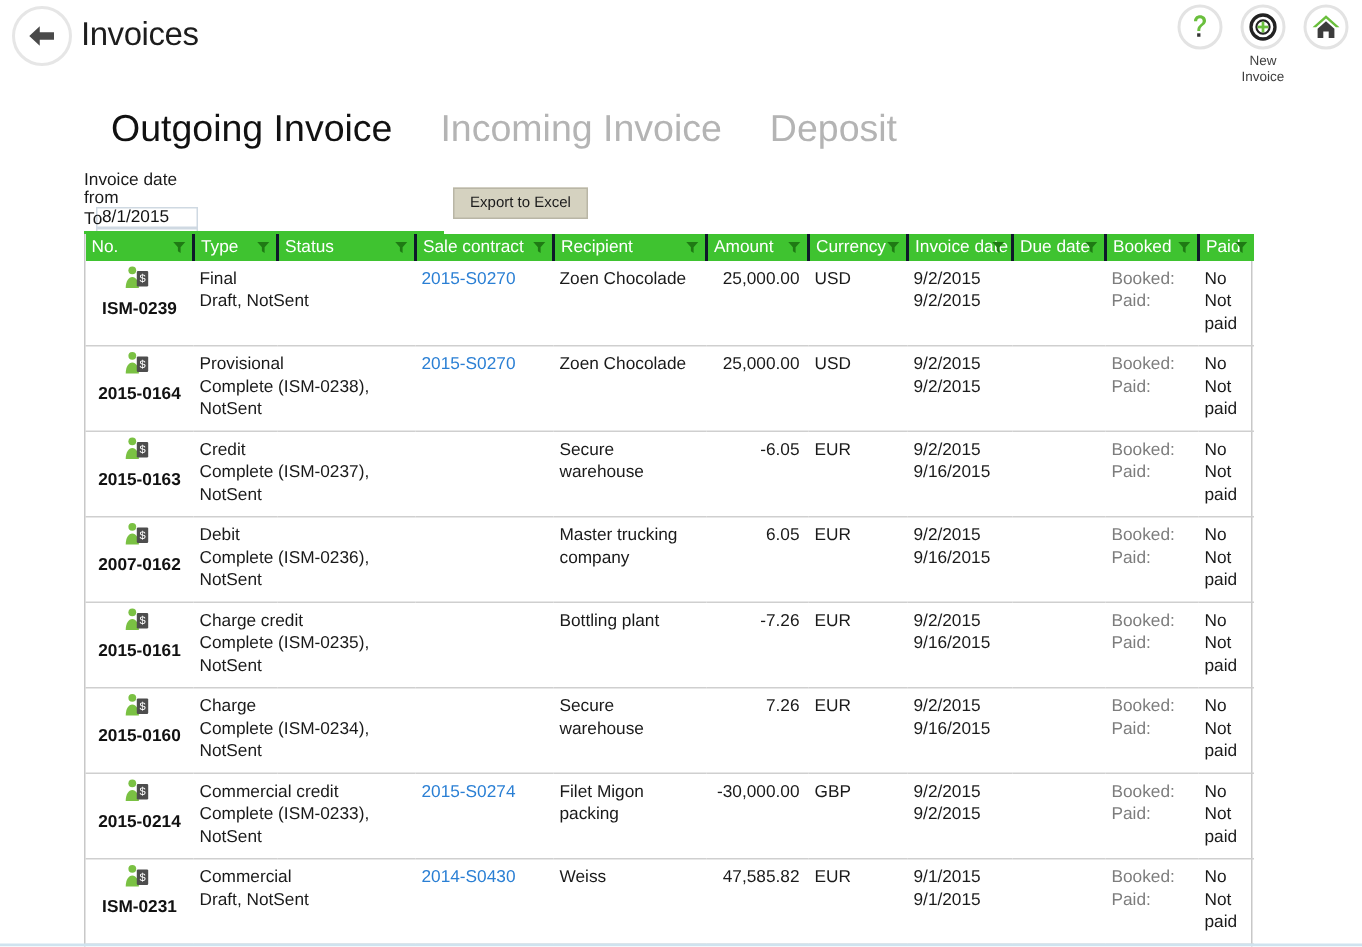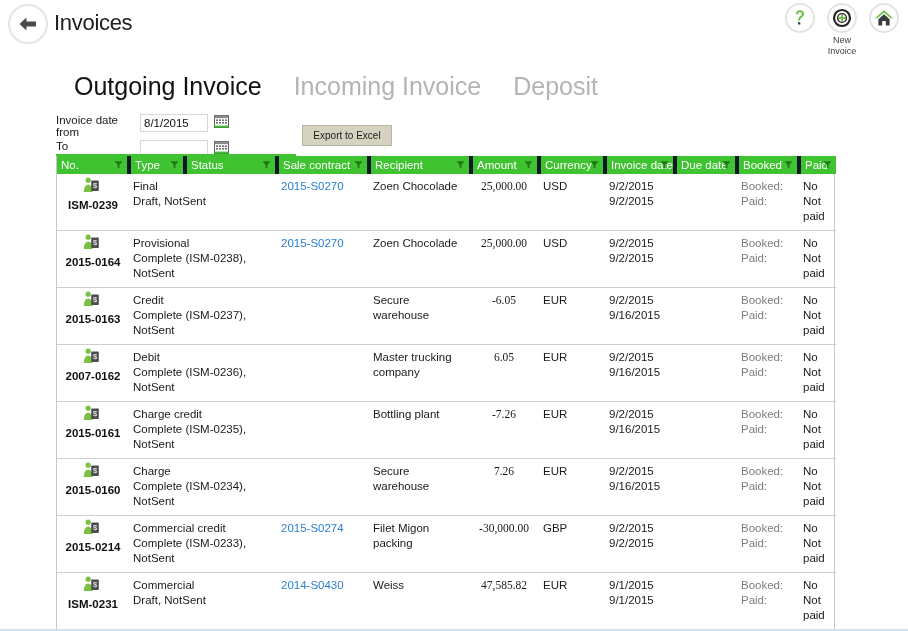--- a/index.html
+++ b/index.html
@@ -100,23 +100,24 @@
 
   
   .filters {
     position: absolute;
     left: 56px;
     top: 114px;
     font-size: 11.5px;
   }
   .filter-row {
     display: flex;
-    align-items: flex-start;
+    align-items: center;
     height: 22px;
     margin-bottom: 4px;
+    flex-direction: column;
   }
   .filter-label {
     width: 84px;
     color: #1a1a1a;
     font-size: 11.5px;
   }
   .date-input {
     width: 68px;
     height: 18px;
     border: 1px solid #cfd9e2;
@@ -177,21 +178,21 @@
     table-layout: fixed;
   }
   table.inv thead th {
     background: #3fc330;
     color: #ffffff;
     font-size: 11.5px;
     font-weight: normal;
     text-align: left;
     height: 18px;
     padding: 0 0 0 4px;
-    border-right: 4px solid #0f172a;
+    border-right: 2px solid #0f172a;
     position: relative;
     white-space: nowrap;
     overflow: hidden;
   }
   table.inv thead th:last-child { border-right: none; margin-top: 36px; }
   .filt {
     position: absolute;
     right: 4px;
     top: 50%;
     transform: translateY(-50%);
@@ -225,21 +226,21 @@
 
   .type-line { display: block; }
   .status-line { display: block; }
 
   .contract-link {
     color: #2a7fd4;
     text-decoration: none;
     cursor: pointer;
   }
 
-  .amount-cell { text-align: center; padding-right: 6px !important; font-family: Liberation Serif, serif; }
+  .amount-cell { text-align: right; padding-right: 6px !important; }
   .currency-cell { text-align: left; }
 
   .lbl-muted { color: #7d7d7d; display: block; }
   .val-line { display: block; }
 
   .recipient-cell { text-align: left; }
 
   .bottom-edge {
     position: absolute;
     left: 0;

